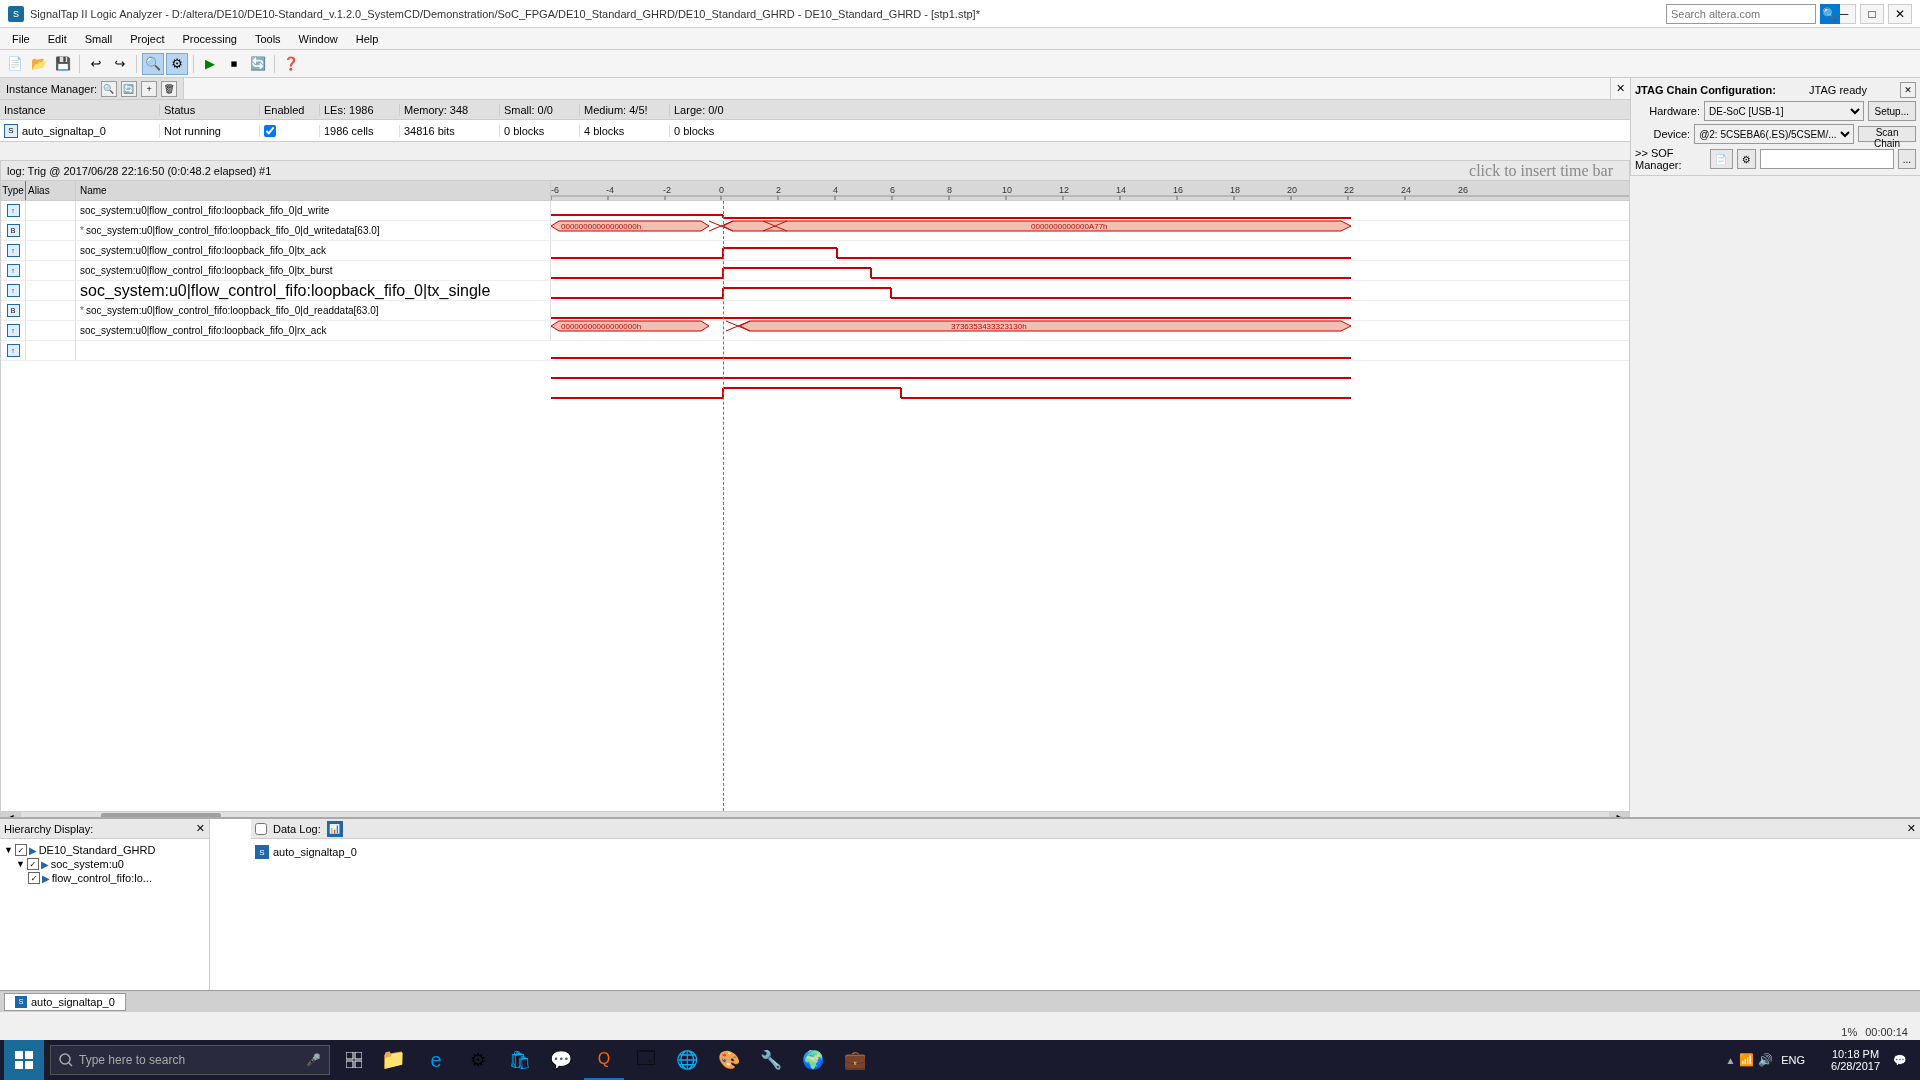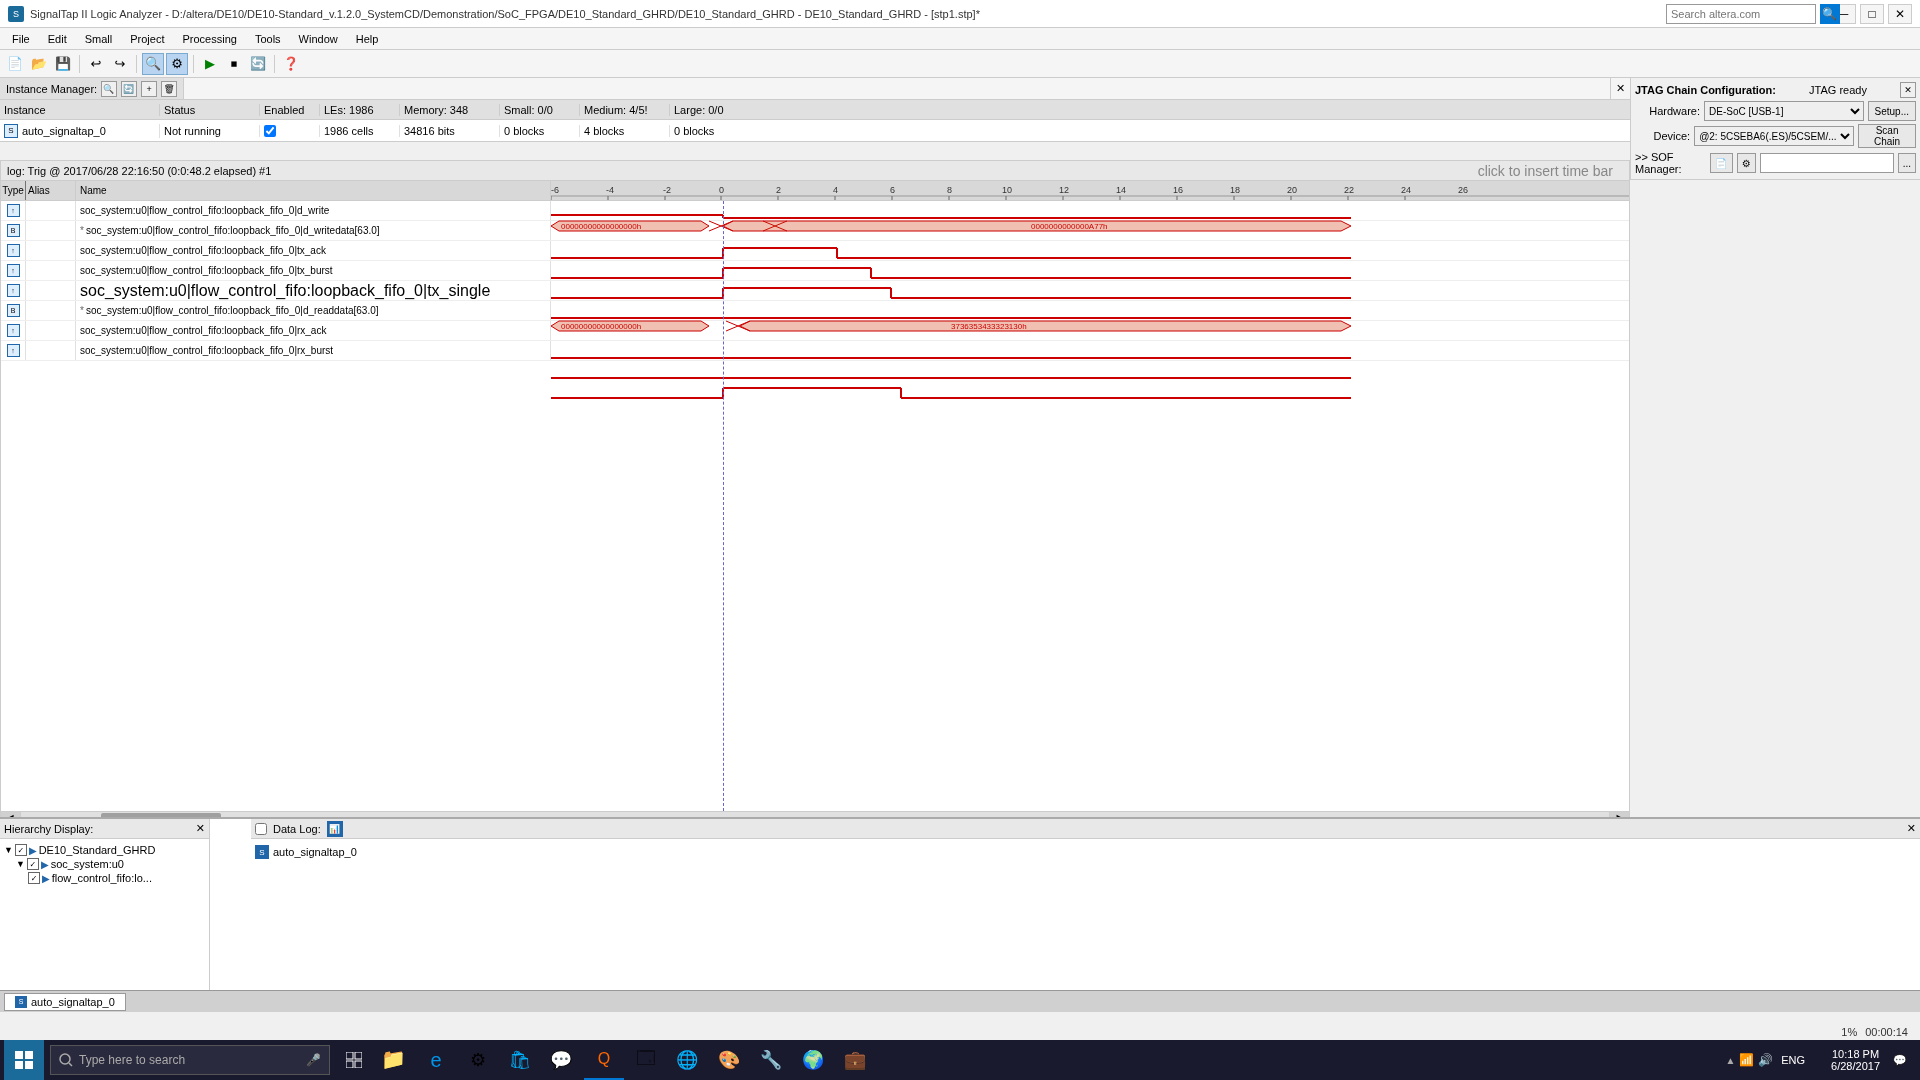--- a/index.html
+++ b/index.html
@@ -161,36 +161,36 @@
     <select style="flex:1; height:20px; font-size:10px; border:1px solid #999;">
       <option>DE-SoC [USB-1]</option>
     </select>
     <button style="height:20px; padding:0 6px; font-size:10px; border:1px solid #999; background:#e8e8e8; cursor:pointer;">Setup...</button>
   </div>
   <div style="display:flex; align-items:center; margin-bottom:3px; font-size:11px; gap:4px;">
     <span style="width:65px; text-align:right;">Device:</span>
     <select style="flex:1; height:20px; font-size:10px; border:1px solid #999;">
       <option>@2: 5CSEBA6(.ES)/5CSEM/...</option>
     </select>
-    <button style="height:24px; padding:0 6px; font-size:10px; border:1px solid #999; background:#e8e8e8; cursor:pointer;">Scan Chain</button>
+    <button style="height:16px; padding:0 6px; font-size:10px; border:1px solid #999; background:#e8e8e8; cursor:pointer;">Scan Chain</button>
   </div>
   <div style="display:flex; align-items:center; font-size:11px; gap:4px;">
     <span style="font-size:11px;">&gt;&gt; SOF Manager:</span>
     <button style="height:20px; padding:0 4px; font-size:10px; border:1px solid #999; background:#e8e8e8; cursor:pointer;">📄</button>
     <button style="height:20px; padding:0 4px; font-size:10px; border:1px solid #999; background:#e8e8e8; cursor:pointer;">⚙</button>
     <input type="text" style="flex: 1 1 0%; height: 20px; font-size: 10px; border: 1px solid rgb(153, 153, 153);">
     <button style="height:20px; padding:0 4px; font-size:10px; border:1px solid #999; background:#e8e8e8; cursor:pointer;">...</button>
   </div>
 </div>
 
 <div style="position:absolute; top:160px; left:0; right:290px; bottom:230px; background:white; border:1px solid #ccc; overflow:hidden; display:flex; flex-direction:column;">
 
   <div style="background:#e8e8e8; border-bottom:1px solid #ccc; padding:2px 6px; font-size:11px; height:20px; display:flex; align-items:center;">
     <span>log: Trig @ 2017/06/28 22:16:50 (0:0:48.2 elapsed) #1</span>
-    <span style="margin-left:auto; margin-right:10px; font-size:14px; color:#888;">click to insert time bar</span>
+    <span style="margin-left:auto; margin-right:10px; font-size:16px; color:#888;font-family:Liberation Serif, serif;">click to insert time bar</span>
   </div>
 
   <div style="display:flex; align-items:center; background:#d8d8d8; border-bottom:1px solid #ccc; height:20px;">
     <div style="width:25px; padding:0 2px; font-size:10px; border-right:1px solid #737373; height:100%; display:flex; align-items:center; justify-content:center;text-align:center;">Type</div>
     <div style="width:50px; font-size:10px; border-right:1px solid #ccc; height:100%; display:flex; align-items:center; padding:0 2px;">Alias</div>
     <div style="width:475px; font-size:10px; border-right:1px solid #ccc; height:100%; display:flex; align-items:center; padding:0 4px;">Name</div>
 
     <div style="flex:1; height:100%; position:relative; overflow:hidden;">
       <svg width="100%" height="20" style="display:block;">
 
@@ -364,21 +364,20 @@
       <div style="width:50px; border-right:1px solid #e0e0e0; height:100%; display:flex; align-items:center; padding:0 2px; font-size:9px;"></div>
       <div style="width:475px; border-right:1px solid #e0e0e0; height:100%; display:flex; align-items:center; padding:0 4px; font-size:10px; overflow:hidden; white-space:nowrap;">soc_system:u0|flow_control_fifo:loopback_fifo_0|rx_ack</div>
       <div style="flex:1; height:100%;"></div>
     </div>
 
     <div style="display:flex; align-items:center; height:20px; border-bottom:1px solid #eee;">
       <div style="width:25px; display:flex; align-items:center; justify-content:center; border-right:1px solid #e0e0e0; height:100%;">
         <div style="width:13px;height:13px;border:1px solid #2266aa;background:#ddeeff;display:flex;align-items:center;justify-content:center;font-size:7px;">↑</div>
       </div>
       <div style="width:50px; border-right:1px solid #e0e0e0; height:100%; display:flex; align-items:center; padding:0 2px; font-size:9px;"></div>
-      <div style="width:475px; border-right:1px solid #e0e0e0; height:100%; display:flex; align-items:center; padding:0 4px; font-size:10px; overflow:hidden; white-space:nowrap;">soc_system:u0|flow_control_fifo:loopback_fifo_0|rx_burst</div>
       <div style="flex:1; height:100%;"></div>
     </div>
 
 
   </div>
 
   <div style="height:12px; background:#e0e0e0; border-top:1px solid #ccc; position:relative; display:flex; align-items:center;">
     <div style="width:20px; height:12px; background:#d0d0d0; border-right:1px solid #ccc; display:flex; align-items:center; justify-content:center; cursor:pointer; font-size:8px;">◀</div>
     <div style="flex:1; position:relative; height:12px;">
       <div style="position:absolute; left:80px; width:120px; height:10px; background:#a0a0a0; border-radius:2px; top:1px; cursor:pointer;"></div>

